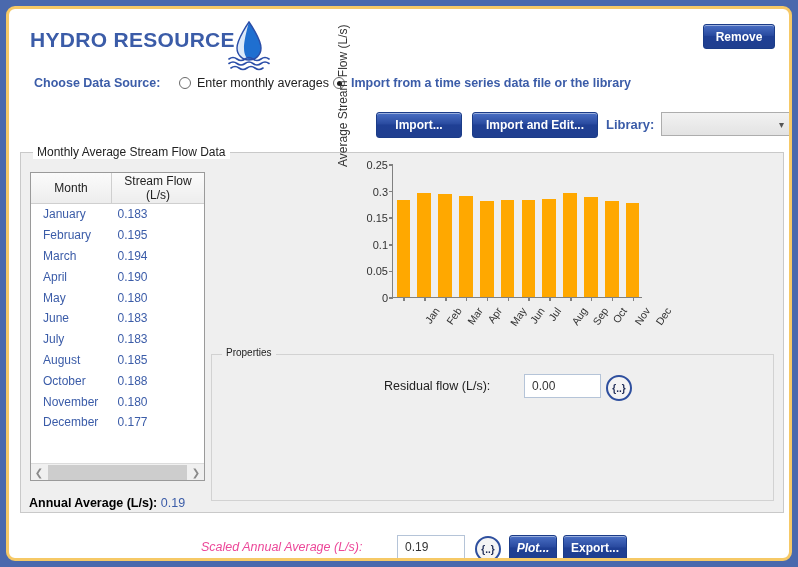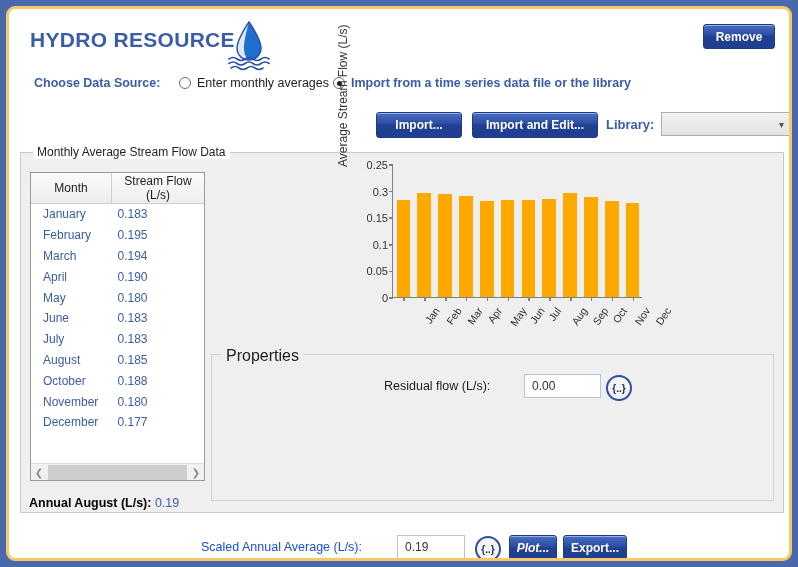--- a/index.html
+++ b/index.html
@@ -144,41 +144,41 @@
     transform:rotate(-55deg);transform-origin:right top;white-space:nowrap;
     text-align:right;
   }
   
   .propbox{
     position:absolute;left:202px;top:345px;width:563px;height:147px;
     border:1px solid #d2d2d2;box-sizing:border-box;background:#efefef;
   }
   .prop-legend{
     position:absolute;left:213px;top:338px;background:#efefef;
-    padding:0 4px;font-size:16px;color:#222;
+    padding:0 4px;font-size:10px;color:#222;
   }
   .prop-label{
     position:absolute;left:375px;top:370px;font-size:12.5px;color:#222;
   }
   .txtbox{
     position:absolute;background:#fff;border:1px solid #b5c4d8;
     box-sizing:border-box;font-size:12px;color:#333;
     display:flex;align-items:center;padding-left:7px;cursor:text;
   }
   #residual-input{left:515px;top:365px;width:77px;height:24px;}
   .circbtn{
     position:absolute;width:22px;height:22px;border-radius:50%;
     border:2px solid #2e4f9e;background:#f4f4f4;
     display:flex;align-items:center;justify-content:center;
     font-size:10px;color:#1d2a55;font-weight:bold;cursor:pointer;
   }
   #residual-expr{left:597px;top:366px;}
   
   .foot-label{
-    position:absolute;left:192px;top:531px;font-size:12.5px;color:#1d4ed8;
+    position:absolute;left:192px;top:531px;font-size:12.5px;color:#ec4899;font-style:italic;
   }
   #scaled-input{left:388px;top:526px;width:68px;height:24px;}
   #scaled-expr{left:466px;top:527px;}
   #btn-plot{left:500px;top:526px;width:46px;height:24px;font-style:italic;}
   #btn-export{left:554px;top:526px;width:62px;height:24px;}
 </style>
 </head>
 <body>
 
 <div class="window">
@@ -276,21 +276,21 @@
         </tbody>
     </table>
   </div>
   <div class="hscroll">
     <div class="hs-arrow">❮</div>
     <div class="hs-thumb"></div>
     <div class="hs-arrow">❯</div>
   </div>
 
   <div class="annual">
-    <b>Annual August (L/s):</b>
+    <b>Annual Average (L/s):</b>
     <span>0.19</span>
   </div>
 
   <div class="chart">
     <div class="ylabel">Average Stream Flow (L/s)</div>
     <div class="plot" id="plot">
         <div class="ytick" style="top: 133px;">0</div>
         <div class="ytickmark" style="top: 132.25px;"></div>
         <div class="ytick" style="top: 106.4px;">0.05</div>
         <div class="ytickmark" style="top: 105.65px;"></div>

